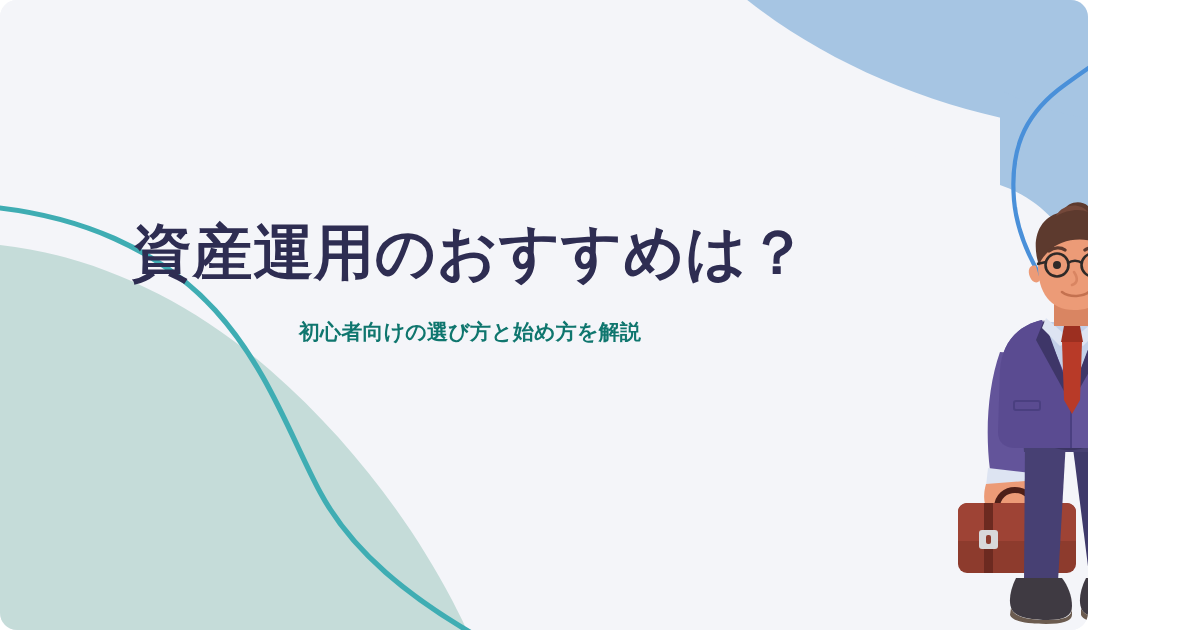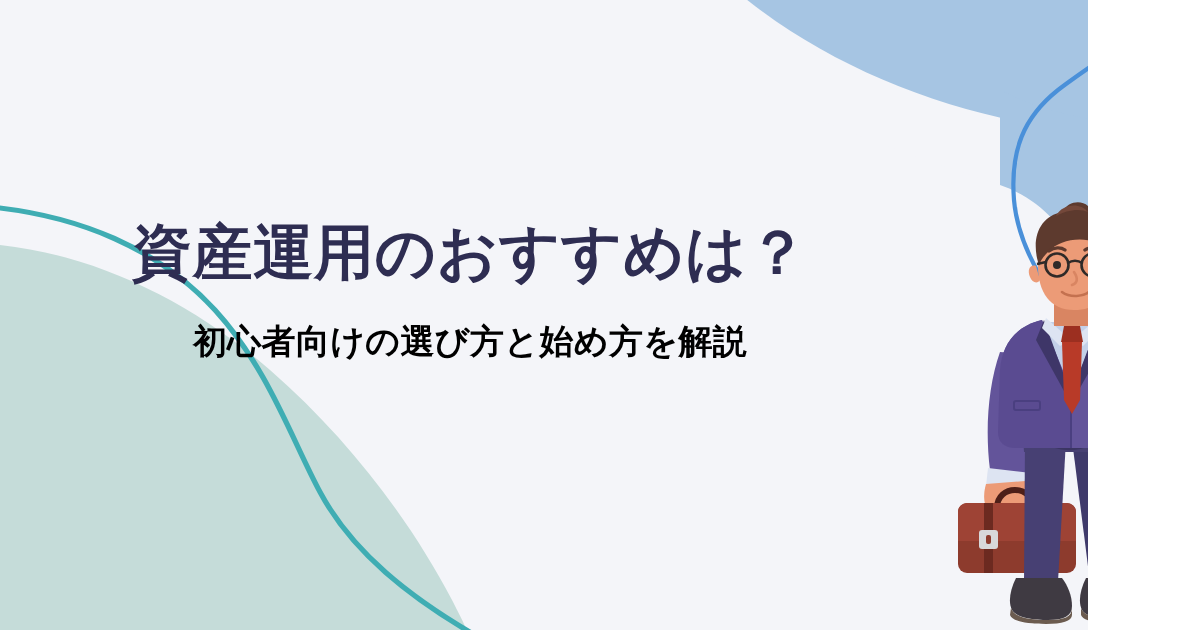--- a/index.html
+++ b/index.html
@@ -7,21 +7,22 @@
     margin: 0;
     padding: 0;
     background: #ffffff;
   }
   #canvas {
     position: relative;
     width: 1088px;
     height: 630px;
     overflow: hidden;
     background: #f4f5f9;
-    font-family: Liberation Sans, sans-serif;
+    font-family: Liberation Serif, serif;
+    border-radius: 17px;
   }
   #bg-svg {
     position: absolute;
     top: 0;
     left: 0;
     width: 1200px;
     height: 630px;
     display: block;
   }
   #illustration {
@@ -49,25 +50,25 @@
     letter-spacing: 0.012em;
     color: #2e2d52;
     text-align: center;
     padding-right: 260px;
     box-sizing: border-box;
     width: 1200px;
   }
   .eyecatch-subtitle {
     margin: 0;
     padding-top: 30px;
-    font-size: 34px;
+    font-size: 21px;
     line-height: 1.3;
     font-weight: bold;
     letter-spacing: 0.01em;
-    color: #000000;
+    color: #0f766e;
     text-align: center;
     padding-right: 260px;
     box-sizing: border-box;
     width: 1200px;
   }
 </style>
 </head>
 <body>
 
 <div id="canvas">

